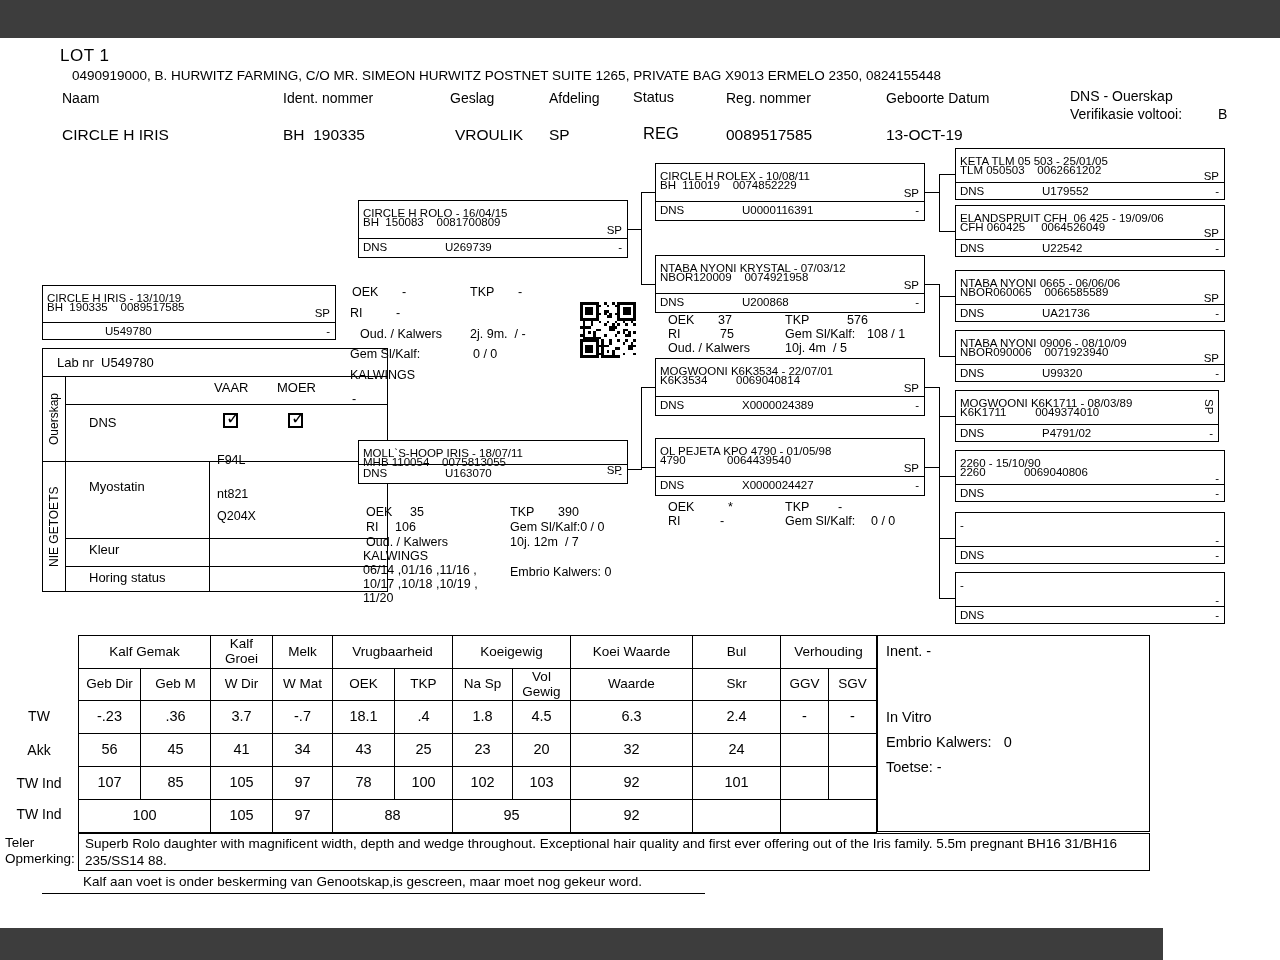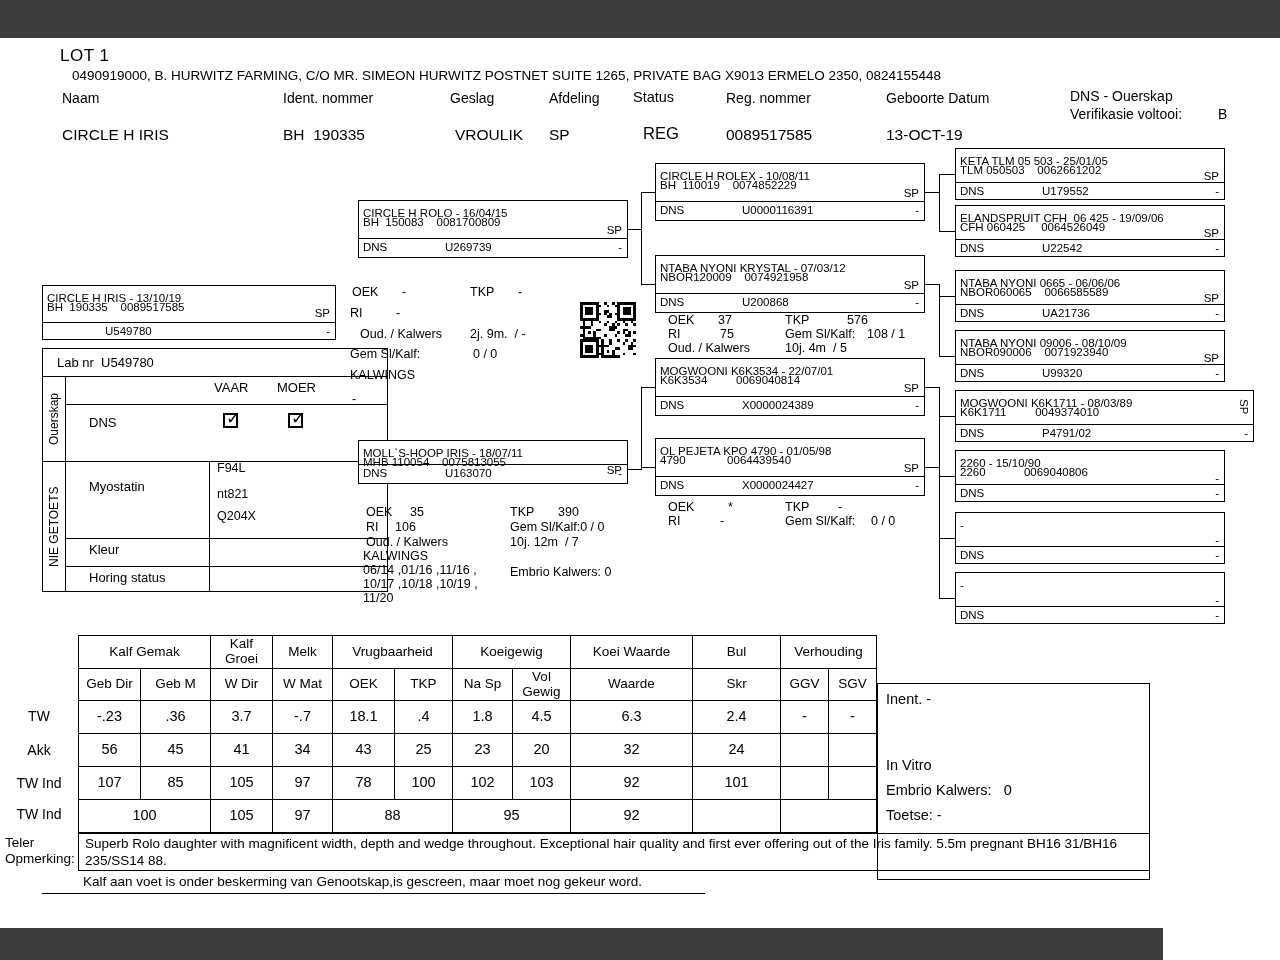--- a/index.html
+++ b/index.html
@@ -107,21 +107,21 @@
   <div class="vlabel" style="top:112px;height:131px;">NIE GETOETS</div>
   <span class="abs" style="left:171px;top:31px;font-size:13px;">VAAR</span>
   <span class="abs" style="left:234px;top:31px;font-size:13px;">MOER</span>
   <div class="hl" style="left:22px;right:0;top:55px;"></div>
   <span class="abs" style="left:46px;top:66px;font-size:13px;">DNS</span>
   <span class="chk" style="left:180px;top:64px;"></span>
   <span class="chk" style="left:245px;top:64px;"></span>
   <div class="hl" style="left:0;right:0;top:112px;"></div>
   <span class="abs" style="left:46px;top:130px;font-size:13px;">Myostatin</span>
   <div class="vl" style="left:166px;top:112px;height:131px;"></div>
-  <span class="abs" style="left:174px;top:112px;">F94L</span>
+  <span class="abs" style="left:174px;top:104px;">F94L</span>
   <span class="abs" style="left:174px;top:138px;">nt821</span>
   <span class="abs" style="left:174px;top:160px;">Q204X</span>
   <div class="hl" style="left:22px;right:0;top:189px;"></div>
   <span class="abs" style="left:46px;top:193px;font-size:13px;">Kleur</span>
   <div class="hl" style="left:22px;right:0;top:217px;"></div>
   <span class="abs" style="left:46px;top:221px;font-size:13px;">Horing status</span>
 </div>
 
 <div class="pbox h58" style="left:358px;top:200px;width:270px;height:58px;">
   <span class="bt">CIRCLE H ROLO - 16/04/15</span>
@@ -471,21 +471,21 @@
 <div class="pbox" style="left:955px;top:330px;width:270px;height:52px;">
   <span class="bt">NTABA NYONI 09006 - 08/10/09</span>
   <span class="bi">NBOR090006    0071923940</span>
   <span class="bsp">SP</span>
   <div class="bdns">
     <span class="dl">DNS</span>
     <span class="dv">U99320</span>
     <span class="dd">-</span>
   </div>
 </div>
-<div class="pbox" style="left:955px;top:390px;width:299px;height:52px;">
+<div class="pbox" style="left:955px;top:390px;width:264px;height:52px;">
   <span class="bt">MOGWOONI K6K1711 - 08/03/89</span>
   <span class="bi">K6K1711         0049374010</span>
   <span class="bsp" style="writing-mode:vertical-rl;top:8px;right:3px;">SP</span>
   <div class="bdns">
     <span class="dl">DNS</span>
     <span class="dv">P4791/02</span>
     <span class="dd">-</span>
   </div>
 </div>
 <div class="pbox" style="left:955px;top:450px;width:270px;height:52px;">
@@ -635,21 +635,21 @@
     <td colspan="2"></td>
   </tr>
 </tbody>
   </table>
 
 <div class="rowlab" style="top:708px;">TW</div>
 <div class="rowlab" style="top:742px;">Akk</div>
 <div class="rowlab" style="top:775px;">TW Ind</div>
 <div class="rowlab" style="top:806px;">TW Ind</div>
 
-<div class="infobox" style="left:877px;top:635px;width:273px;height:197px;margin-top:48px;">
+<div class="infobox" style="left:877px;top:635px;width:273px;height:197px;">
   <span style="left:8px;top:7px;">Inent. -</span>
   <span style="left:8px;top:73px;">In Vitro</span>
   <span style="left:8px;top:98px;">Embrio Kalwers:   0</span>
   <span style="left:8px;top:123px;">Toetse: -</span>
 </div>
 
 <div class="telerlab" style="left:5px;top:835px;">
   <div>Teler</div>
   <div>Opmerking:</div>
 </div>

